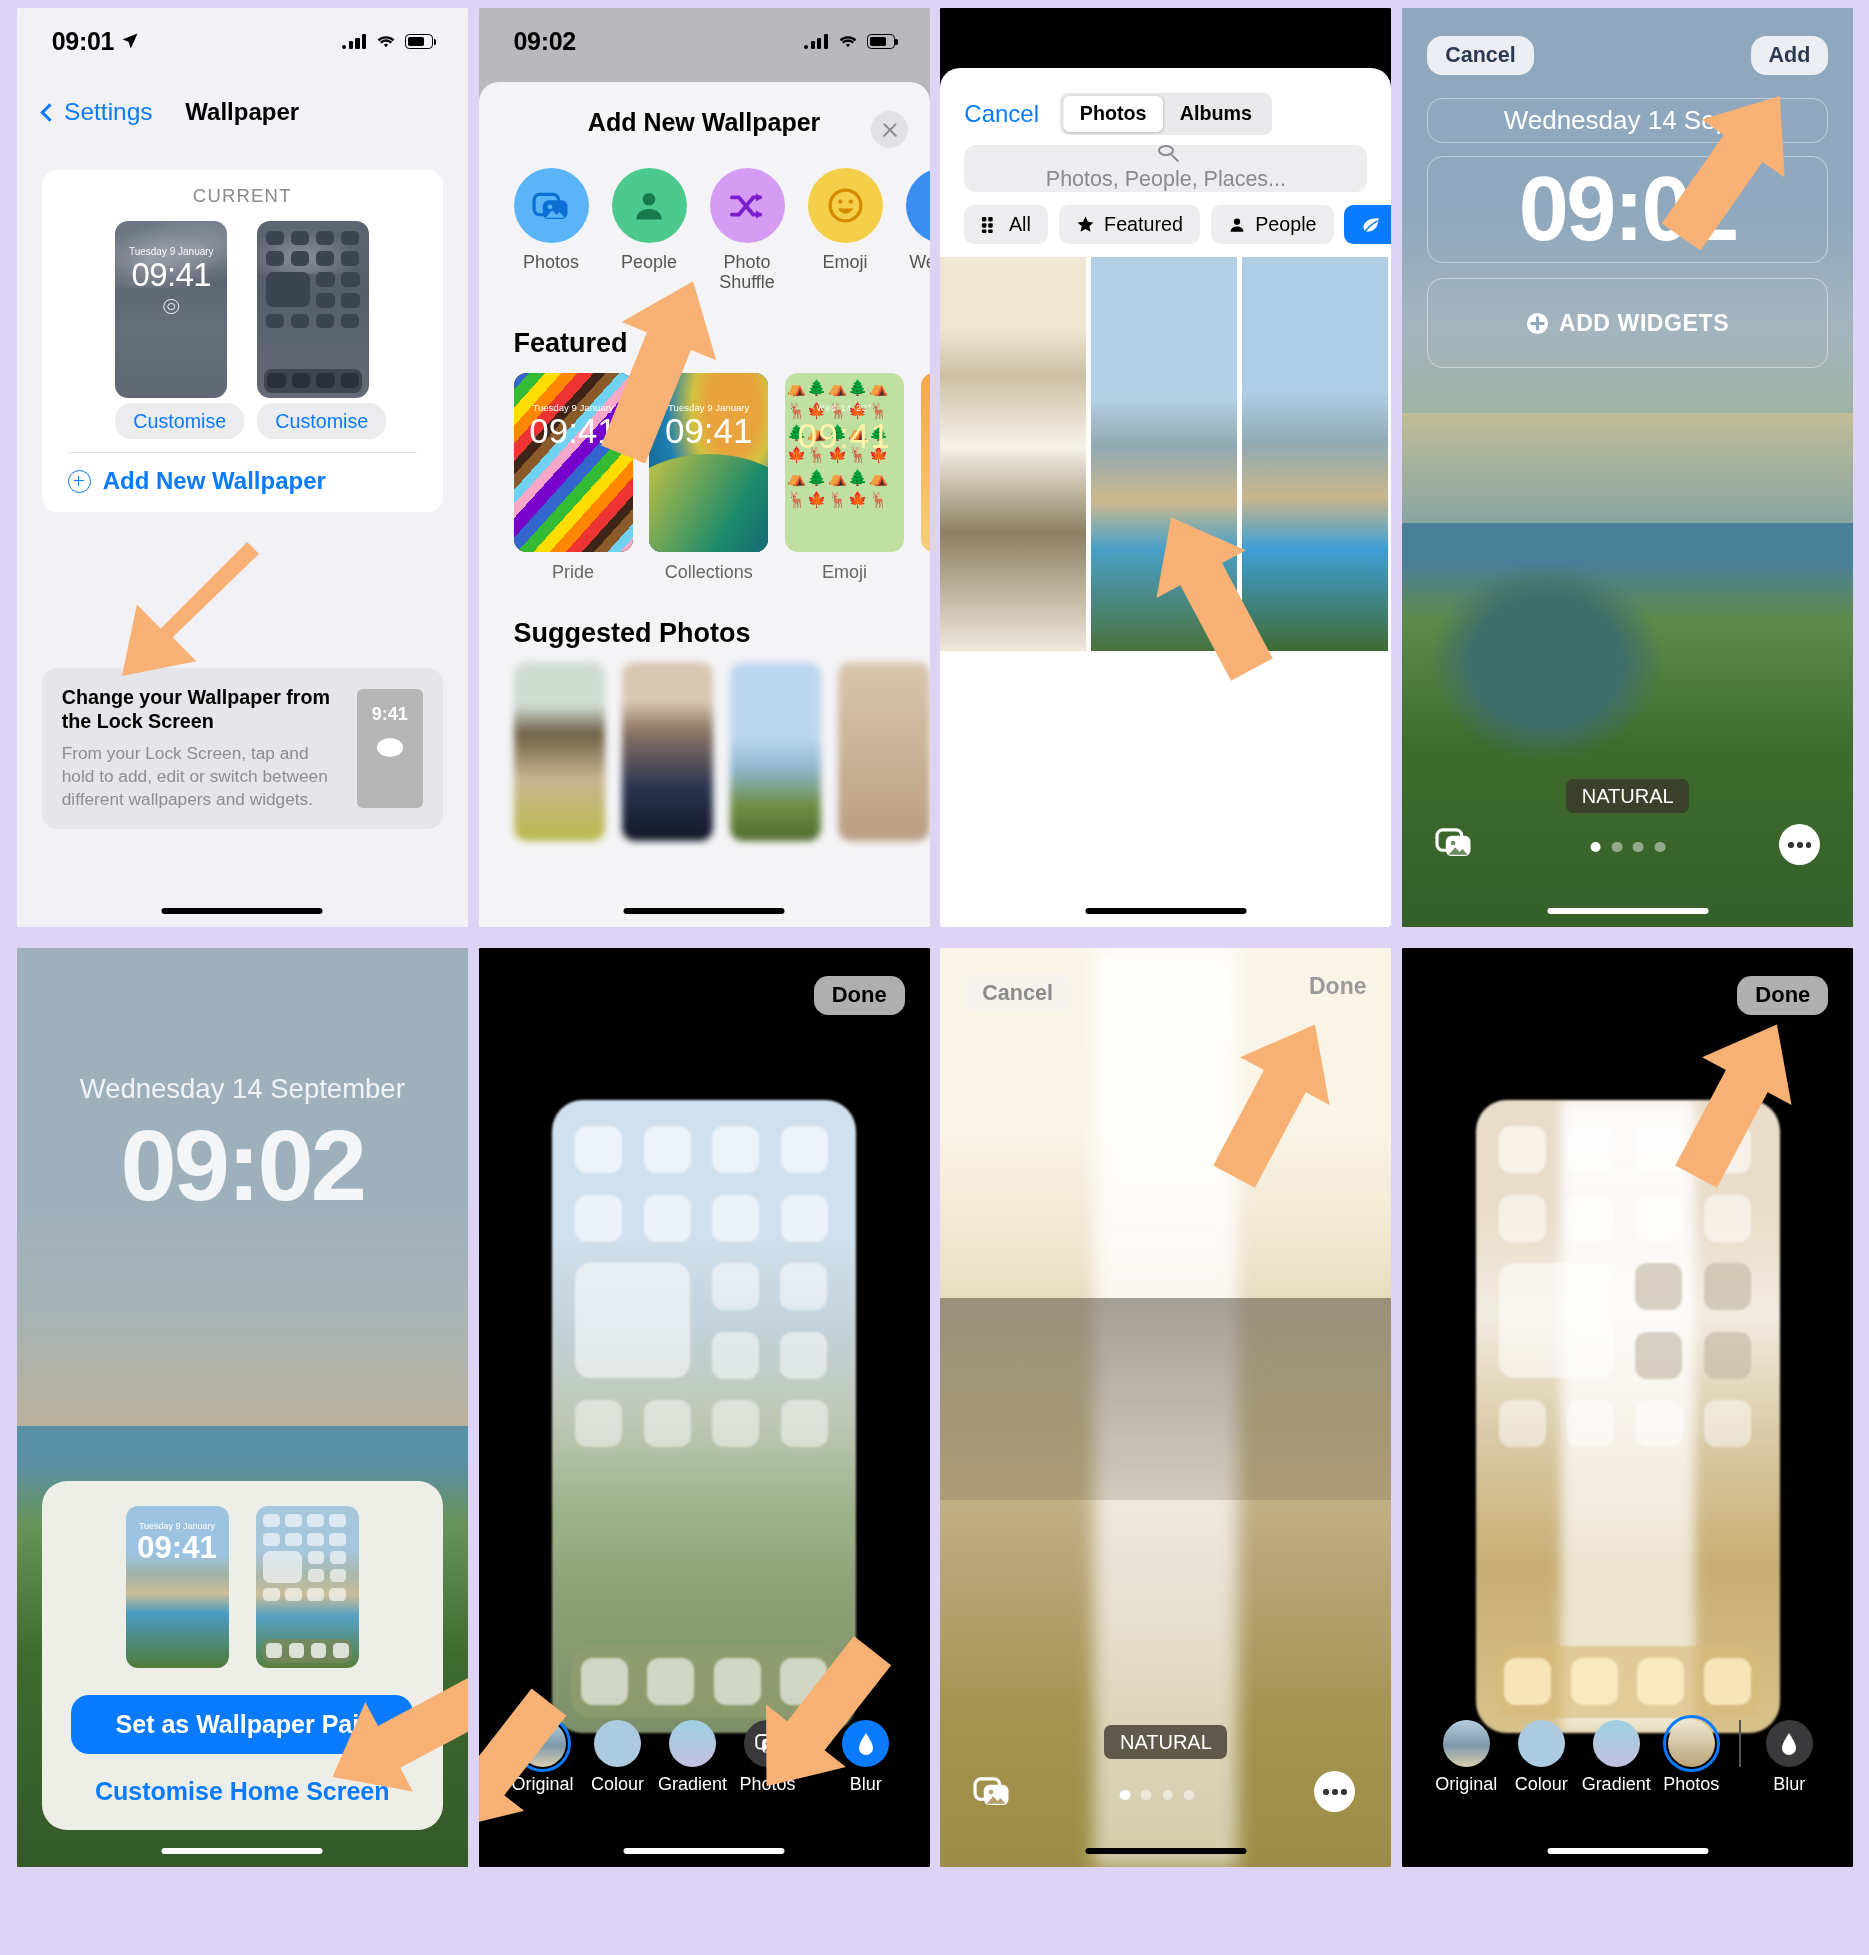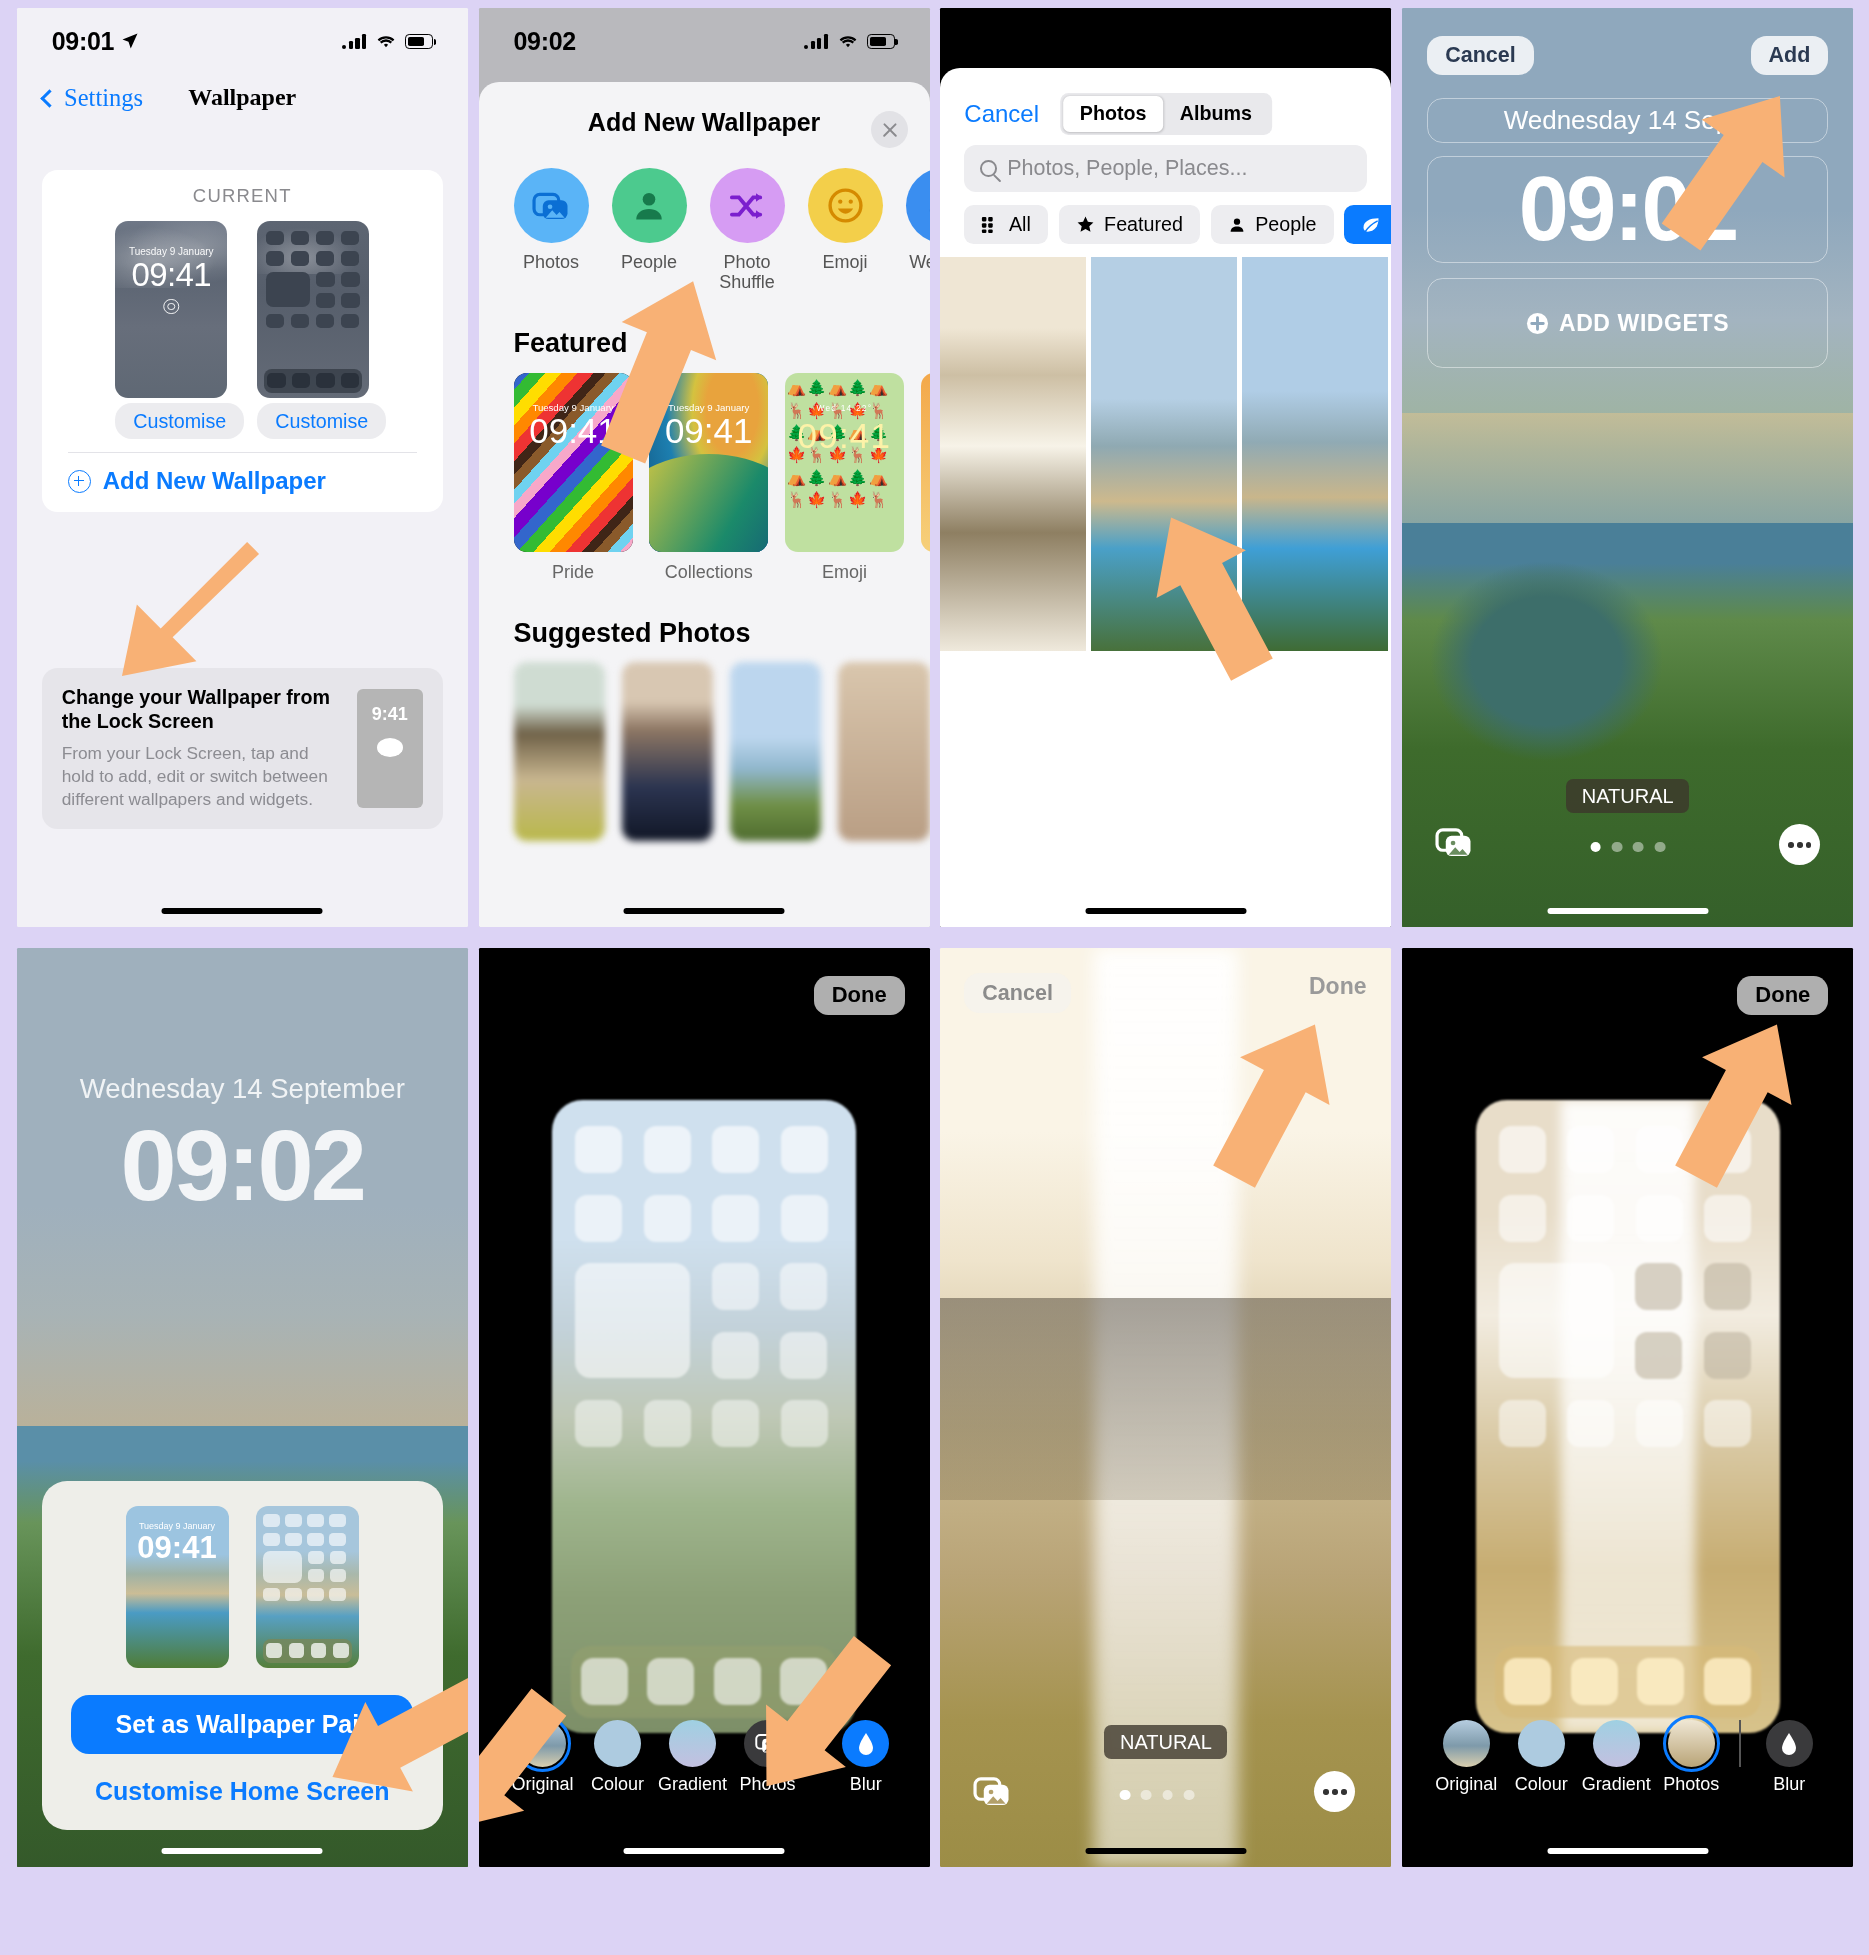--- a/index.html
+++ b/index.html
@@ -39,21 +39,21 @@
   .homebar { position: absolute; bottom: 13px; left: 50%; transform: translateX(-50%);
              width: 161px; height: 6.6px; border-radius: 3.6px; }
 
   
   .arrow { position: absolute; pointer-events: none; }
   .arrow svg { display: block; }
 
   
   .p1 { background: #f2f1f6; color: #000; }
   .p1 .nav { position:absolute; top:76px; left:0; right:0; height:42px;
-             display:flex; align-items:flex-start; padding: 0 26px; font-family: Liberation Serif, serif; }
+             display:flex; align-items:flex-end; padding: 0 26px; }
   .p1 .back { display:flex; align-items:center; gap:8.4px; color:#0a7bff; font-size:24.5px; }
   .p1 .chev { width:13px; height:13px; border-left:3.6px solid #0a7bff; border-bottom:3.6px solid #0a7bff;
               transform: rotate(45deg); }
   .p1 .navtitle { position:absolute; left:0; right:0; text-align:center; font-size:24px; font-weight:bold; }
   .p1 .card { position:absolute; top:162px; left:25px; right:25px; background:#fff;
               border-radius:15.5px; padding-top:14.3px; }
   .p1 .current { text-align:center; font-size:18.5px; letter-spacing:1.2px; color:#8a8a8e; }
   .p1 .previews { display:flex; justify-content:center; gap:30px; margin-top:14.3px; }
   .p1 .prev { width:112px; height:177px; border-radius:13px; position:relative; overflow:hidden; }
   .p1 .lock-prev { background: linear-gradient(180deg,#6e7786 0%,#5b6472 28%,#676e7b 60%,#5f6874 100%); }
@@ -130,21 +130,21 @@
   .p3 { background:#000; }
   .p3 .sheet { position:absolute; top:60px; left:0; right:0; bottom:0; background:#fff;
                border-radius:20px 20px 0 0; }
   .p3 .toprow { display:flex; align-items:center; padding:25px 24px 0 24px; position:relative; height:66px;}
   .p3 .cancel { color:#0a7bff; font-size:24px; }
   .p3 .seg { position:absolute; left:50%; transform:translateX(-50%); background:#e9e9ec;
              border-radius:8.4px; padding:3px; display:flex; }
   .p3 .seg div { font-size:19.7px; padding:6.6px 16.7px; border-radius:6.6px; font-weight:600; }
   .p3 .seg div.on { background:#fff; box-shadow:0 0.6px 2.4px rgba(0,0,0,.18); }
   .p3 .search { margin:10.7px 24px 0 24px; background:#ededf0; border-radius:12px; height:47px;
-                display:flex; align-items:center; gap:10.7px; padding:0 15.5px; }
+                display:flex; align-items:center; gap:10.7px; padding:0 15.5px;flex-direction:column; }
   .p3 .mag { width:16.7px; height:16.7px; border:2.4px solid #8a8a8e; border-radius:50%; position:relative;}
   .p3 .mag::after{content:'';position:absolute;right:-7.2px;bottom:-4.8px;width:9.6px;height:2.4px;
       background:#8a8a8e;transform:rotate(45deg);border-radius:1.2px;}
   .p3 .search span { color:#8a8a8e; font-size:21.5px; }
   .p3 .chips { display:flex; gap:10.7px; padding:13px 0 0 24px; }
   .p3 .chip { background:#ededf0; border-radius:9.6px; height:39px; display:flex; align-items:center;
               gap:9.6px; padding:0 17px; font-size:19.7px; white-space:nowrap;}
   .p3 .chip.on { background:#0a7bff; color:#fff; }
   .p3 .photos { display:flex; gap:4.8px; margin-top:13px; }
   .p3 .ph { width:146px; height:394px; overflow:hidden; }

